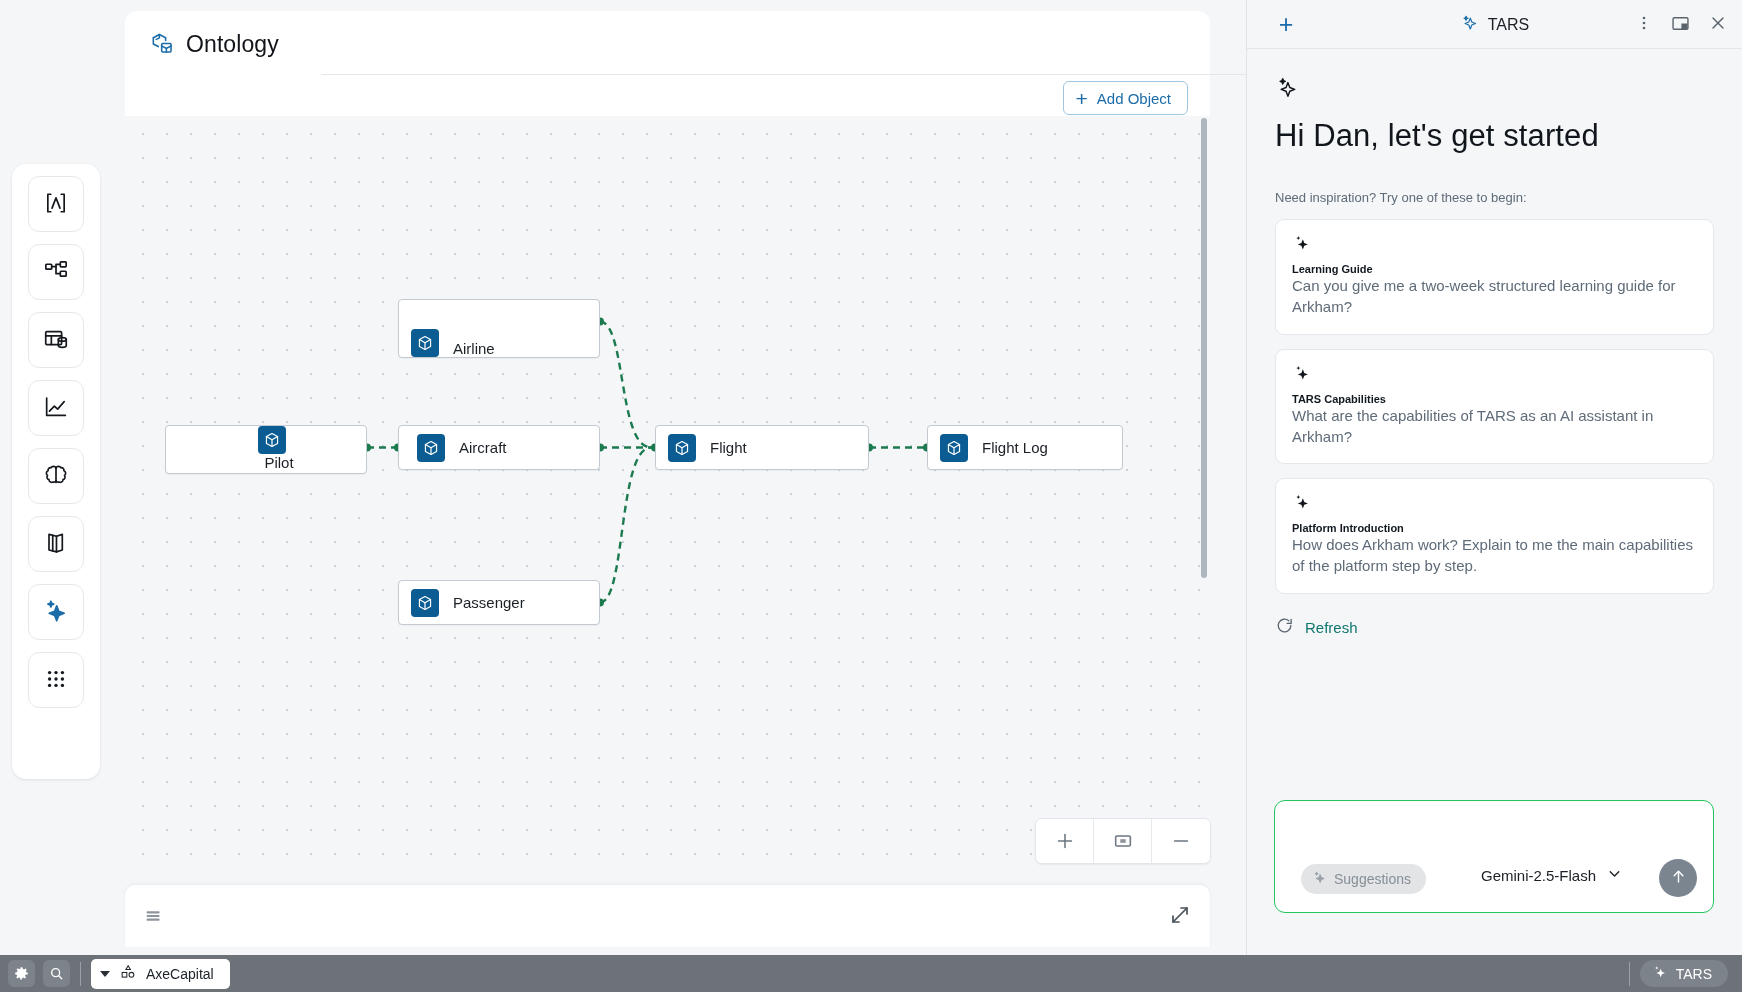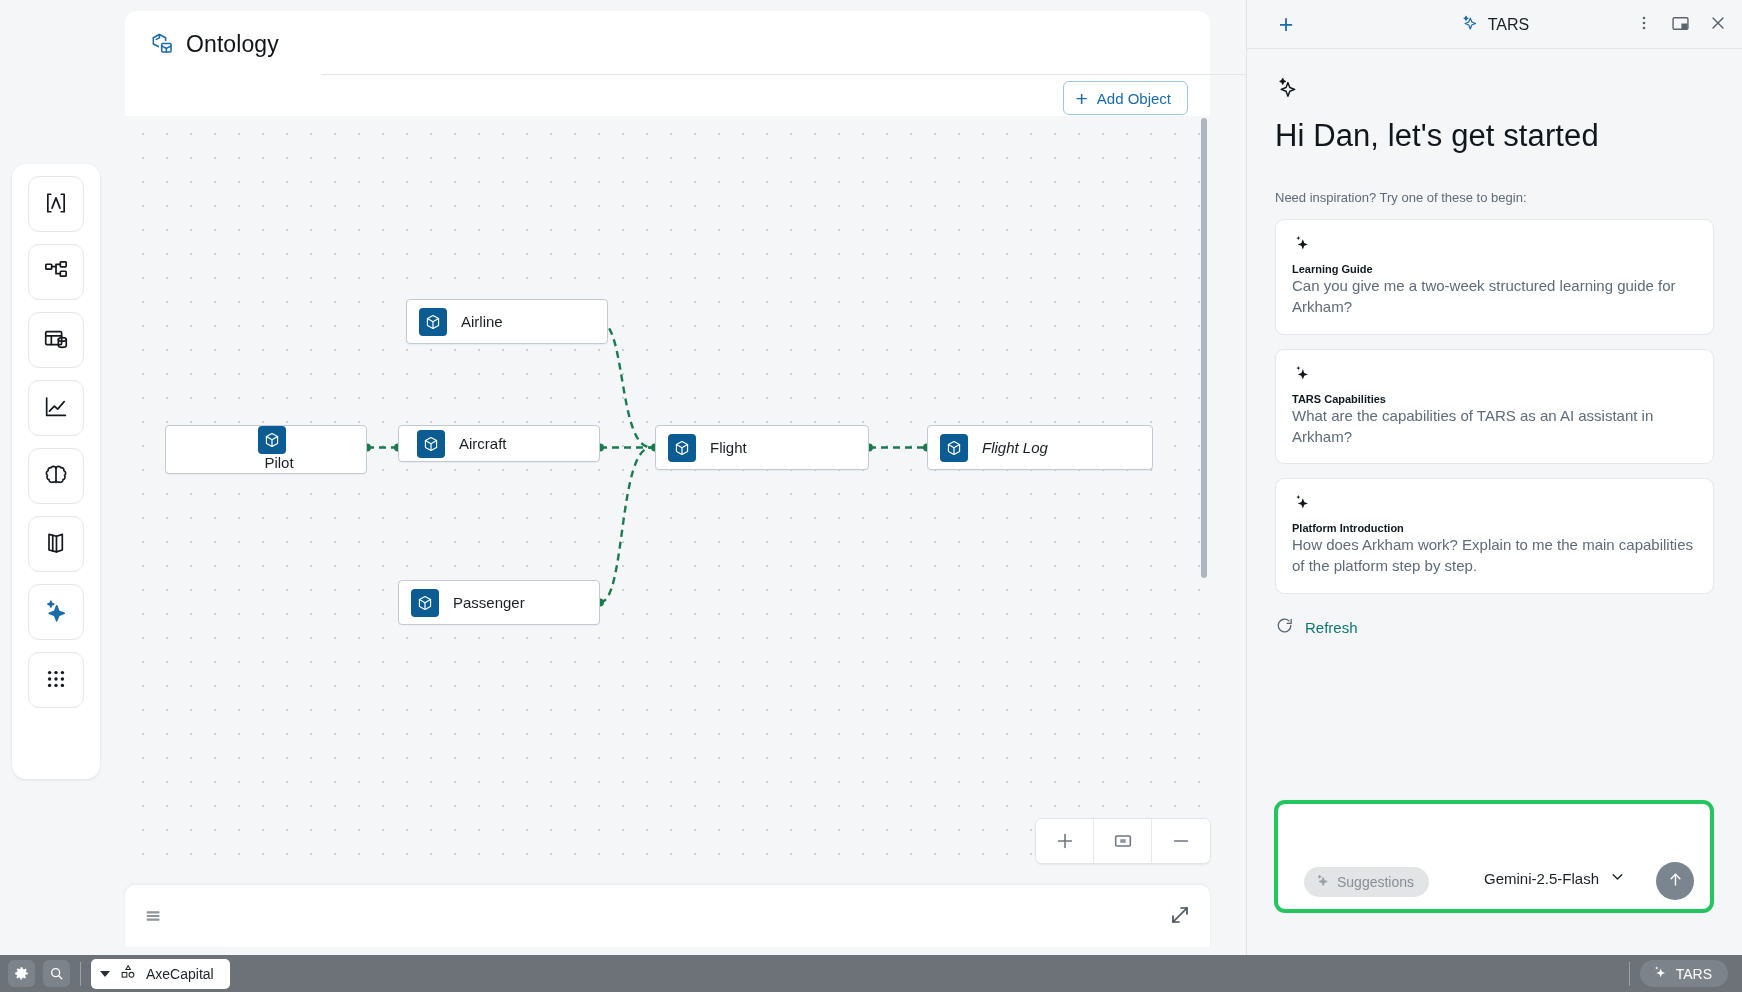--- a/index.html
+++ b/index.html
@@ -175,21 +175,21 @@
   #refresh-row {
     margin-top: 22px; display: flex; align-items: center; gap: 11px;
     cursor: pointer;
   }
   #refresh-row .rlabel { font-size: 15px; color: #0f766e; }
 
   
   #composer {
     position: absolute; left: 1274px; top: 800px;
     width: 440px; height: 113px;
-    background: #fff; border: 4px solid #22c55e; border-radius: 11px;
+    background: #fff; border: 1px solid #22c55e; border-radius: 11px;
   }
   #suggestions-chip {
     position: absolute; left: 26px; top: 63px;
     height: 30px; padding: 0 15px 0 11px;
     display: flex; align-items: center; gap: 7px;
     background: #e2e4e6; border: none; border-radius: 15px;
     color: #878f97; font-size: 14px; font-family: inherit; cursor: pointer;
   }
   #model-select {
     position: absolute; left: 206px; top: 64px;
@@ -257,61 +257,61 @@
           <circle cx="530" cy="331.5" r="4" fill="#1b7a4e"></circle>
           <path d="M 744 331.5 L 802 331.5" stroke="#1b7a4e" stroke-width="2.4" fill="none" stroke-dasharray="7 5"></path>
           <circle cx="744" cy="331.5" r="4" fill="#1b7a4e"></circle>
           <circle cx="802" cy="331.5" r="4" fill="#1b7a4e"></circle>
           <path d="M 475 205.5 C 501 205.5, 493 331.5, 526 331.5" stroke="#1b7a4e" stroke-width="2.4" fill="none" stroke-dasharray="7 5"></path>
           <circle cx="475" cy="205.5" r="4" fill="#1b7a4e"></circle>
           <path d="M 475 486.5 C 501 486.5, 493 331.5, 526 331.5" stroke="#1b7a4e" stroke-width="2.4" fill="none" stroke-dasharray="7 5"></path>
           <circle cx="475" cy="486.5" r="4" fill="#1b7a4e"></circle>
         </svg>
       <div id="node-layer">
-          <div class="node" style="left: 281px; top: 183px; width: 202px; height: 45px;">
+          <div class="node" style="left: 273px; top: 183px; width: 202px; height: 59px; align-items: flex-end;">
             <span class="badge">
               <svg width="18" height="18" viewBox="0 0 24 24" fill="none" stroke="#ffffff" stroke-width="1.6" stroke-linecap="round" stroke-linejoin="round">
                 <path d="M12 3.4 L19.4 7.4 L19.4 16.6 L12 20.6 L4.6 16.6 L4.6 7.4 Z"></path>
                 <path d="M4.6 7.4 L12 11.6 L19.4 7.4"></path>
                 <path d="M12 11.6 L12 20.6"></path>
               </svg>
             </span>
             <span class="nlabel">Airline</span>
           </div>
           <div class="node" style="left: 40px; top: 309px; width: 202px; height: 49px; flex-direction: column;">
             <span class="badge">
               <svg width="18" height="18" viewBox="0 0 24 24" fill="none" stroke="#ffffff" stroke-width="1.6" stroke-linecap="round" stroke-linejoin="round">
                 <path d="M12 3.4 L19.4 7.4 L19.4 16.6 L12 20.6 L4.6 16.6 L4.6 7.4 Z"></path>
                 <path d="M4.6 7.4 L12 11.6 L19.4 7.4"></path>
                 <path d="M12 11.6 L12 20.6"></path>
               </svg>
             </span>
             <span class="nlabel">Pilot</span>
           </div>
-          <div class="node" style="left: 273px; top: 309px; width: 202px; height: 37px; padding-left: 18px;">
+          <div class="node" style="left: 273px; top: 309px; width: 202px; height: 45px; padding-left: 18px;">
             <span class="badge">
               <svg width="18" height="18" viewBox="0 0 24 24" fill="none" stroke="#ffffff" stroke-width="1.6" stroke-linecap="round" stroke-linejoin="round">
                 <path d="M12 3.4 L19.4 7.4 L19.4 16.6 L12 20.6 L4.6 16.6 L4.6 7.4 Z"></path>
                 <path d="M4.6 7.4 L12 11.6 L19.4 7.4"></path>
                 <path d="M12 11.6 L12 20.6"></path>
               </svg>
             </span>
             <span class="nlabel">Aircraft</span>
           </div>
           <div class="node" style="left: 530px; top: 309px; width: 214px; height: 45px;">
             <span class="badge">
               <svg width="18" height="18" viewBox="0 0 24 24" fill="none" stroke="#ffffff" stroke-width="1.6" stroke-linecap="round" stroke-linejoin="round">
                 <path d="M12 3.4 L19.4 7.4 L19.4 16.6 L12 20.6 L4.6 16.6 L4.6 7.4 Z"></path>
                 <path d="M4.6 7.4 L12 11.6 L19.4 7.4"></path>
                 <path d="M12 11.6 L12 20.6"></path>
               </svg>
             </span>
             <span class="nlabel">Flight</span>
           </div>
-          <div class="node" style="left: 802px; top: 309px; width: 226px; height: 45px; font-style: italic;">
+          <div class="node" style="left: 802px; top: 309px; width: 196px; height: 45px;">
             <span class="badge">
               <svg width="18" height="18" viewBox="0 0 24 24" fill="none" stroke="#ffffff" stroke-width="1.6" stroke-linecap="round" stroke-linejoin="round">
                 <path d="M12 3.4 L19.4 7.4 L19.4 16.6 L12 20.6 L4.6 16.6 L4.6 7.4 Z"></path>
                 <path d="M4.6 7.4 L12 11.6 L19.4 7.4"></path>
                 <path d="M12 11.6 L12 20.6"></path>
               </svg>
             </span>
             <span class="nlabel">Flight Log</span>
           </div>
           <div class="node" style="left: 273px; top: 464px; width: 202px; height: 45px;">

